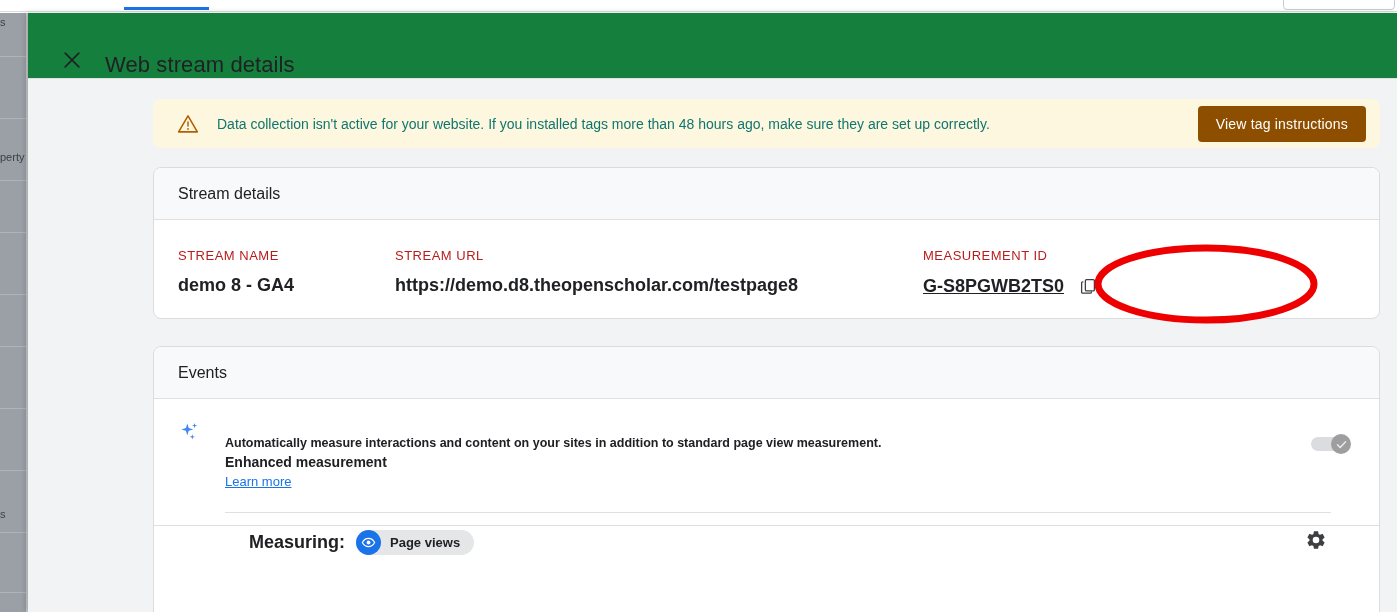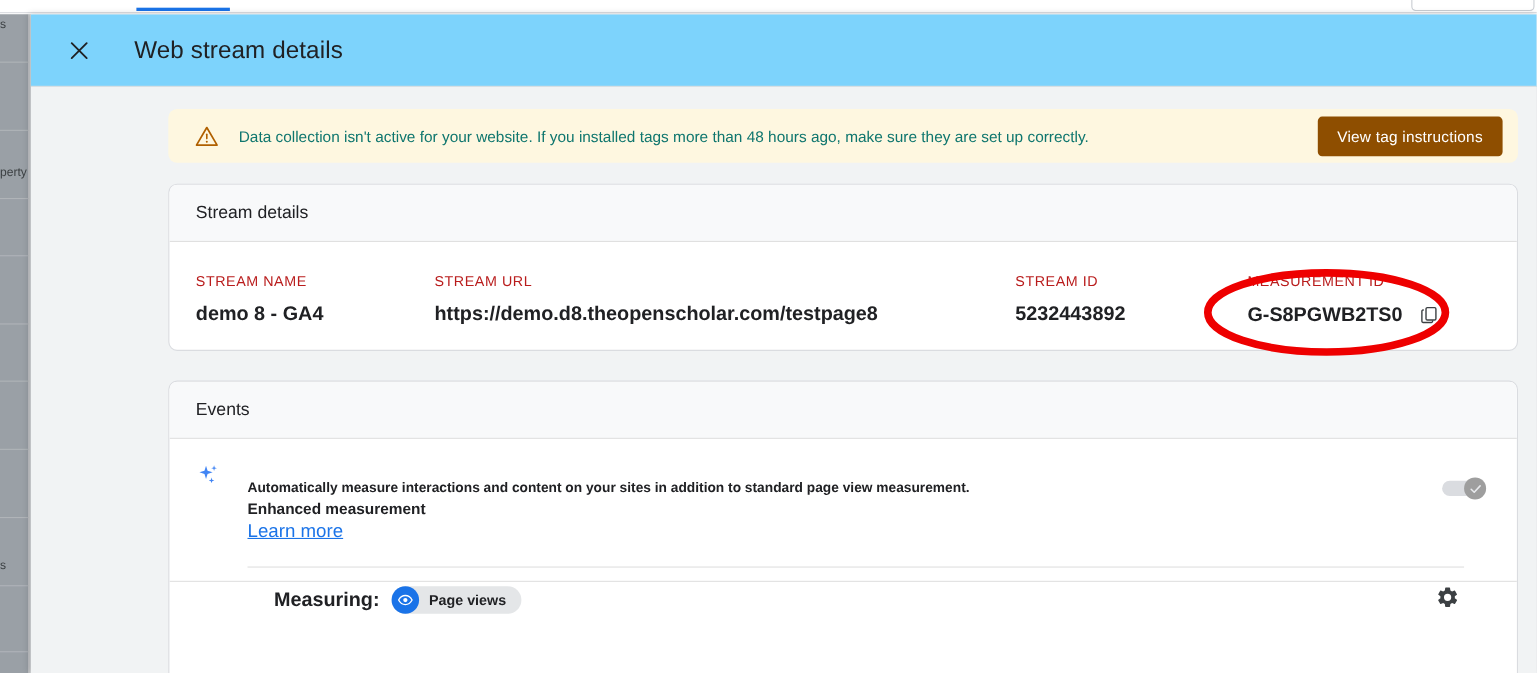--- a/index.html
+++ b/index.html
@@ -52,23 +52,23 @@
   
   #stream-dialog {
     position: absolute; left: 28px; top: 13px;
     width: 1369px; height: 599px;
     background: #f1f3f4;
     box-shadow: -2px 0 6px rgba(0,0,0,.18);
     overflow: hidden;
   }
 
   #dialog-header {
-    height: 66px; background: #7dd3fc;
+    height: 66px; background: #15803d;
     border-bottom: 1px solid #e0e0e0;
-    display: flex; align-items: center; padding-left: 26px; gap: 17px;
+    display: flex; align-items: flex-end; padding-left: 26px;
   }
   #close-button {
     width: 36px; height: 36px; border: none; background: transparent;
     cursor: pointer; display: flex; align-items: center; justify-content: center;
     border-radius: 50%;
   }
   #close-button svg { display: block; }
   #dialog-title {
     margin-left: 15px; font-size: 22px; color: #202124; font-weight: 400;
     letter-spacing: .1px;
@@ -120,21 +120,21 @@
     font-size: 13px; color: #b91c1c; letter-spacing: .5px; line-height: 16px;
   }
   .field-value {
     font-size: 18px; color: #202124; font-weight: 700; margin-top: 10px;
     line-height: 22px; white-space: nowrap;
   }
   #field-stream-name { width: 217px; }
   #field-stream-url  { width: 528px; }
   #field-stream-id   { width: 211px; }
   #field-measurement-id { width: 230px; }
-  #measurement-value-row { display: flex; align-items: center; }
+  #measurement-value-row { display: flex; align-items: center; text-decoration: underline; }
   #copy-measurement-id-button {
     margin-left: 12px; width: 24px; height: 24px; border: none;
     background: transparent; cursor: pointer; padding: 0;
     display: flex; align-items: center; justify-content: center;
   }
 
   
   #enhanced-measurement-row {
     position: relative; padding: 22px 24px 0 24px;
   }
@@ -144,21 +144,21 @@
     font-size: 14px; font-weight: 700; color: #202124; line-height: 20px;
   }
   #enhanced-measurement-desc1 {
     font-size: 12.5px; font-weight: 700; color: #202124;
     margin-top: 14px; line-height: 17px;
   }
   #enhanced-measurement-desc2 {
     font-size: 12.5px; color: #3c4043; margin-top: 2px; line-height: 17px;
   }
   #learn-more-link {
-    display: inline-block; margin-top: 1px; font-size: 17px;
+    display: inline-block; margin-top: 1px; font-size: 13px;
     color: #1a73e8; text-decoration: underline; cursor: pointer;
   }
   #enhanced-measurement-toggle {
     position: absolute; right: 24px; top: 35px;
     width: 44px; height: 20px; cursor: default;
   }
   .toggle-track {
     position: absolute; left: 0; top: 3px; width: 36px; height: 14px;
     background: #dadce0; border-radius: 7px;
   }
@@ -268,24 +268,20 @@
         <div class="field" id="field-stream-name">
           <div class="field-label">STREAM NAME</div>
           <div class="field-value">demo 8 - GA4</div>
         </div>
 
         <div class="field" id="field-stream-url">
           <div class="field-label">STREAM URL</div>
           <div class="field-value">https://demo.d8.theopenscholar.com/testpage8</div>
         </div>
 
-        <div class="field" id="field-stream-id">
-          <div class="field-label">STREAM ID</div>
-          <div class="field-value">5232443892</div>
-        </div>
 
         <div class="field" id="field-measurement-id">
           <div class="field-label">MEASUREMENT ID</div>
           <div class="field-value" id="measurement-value-row">
             <span>G-S8PGWB2TS0</span>
             <button id="copy-measurement-id-button" aria-label="Copy">
               <svg width="18" height="18" viewBox="0 0 24 24">
                 <rect x="8.5" y="3.5" width="12" height="15" rx="1.6" fill="none" stroke="#3c4043" stroke-width="1.7"></rect>
                 <path d="M5.2 6.5 H4.8 A1.3 1.3 0 0 0 3.5 7.8 V20.2 A1.3 1.3 0 0 0 4.8 21.5 H15.2 A1.3 1.3 0 0 0 16.5 20.2 V19.8" fill="none" stroke="#3c4043" stroke-width="1.7" stroke-linecap="round"></path>
               </svg>

